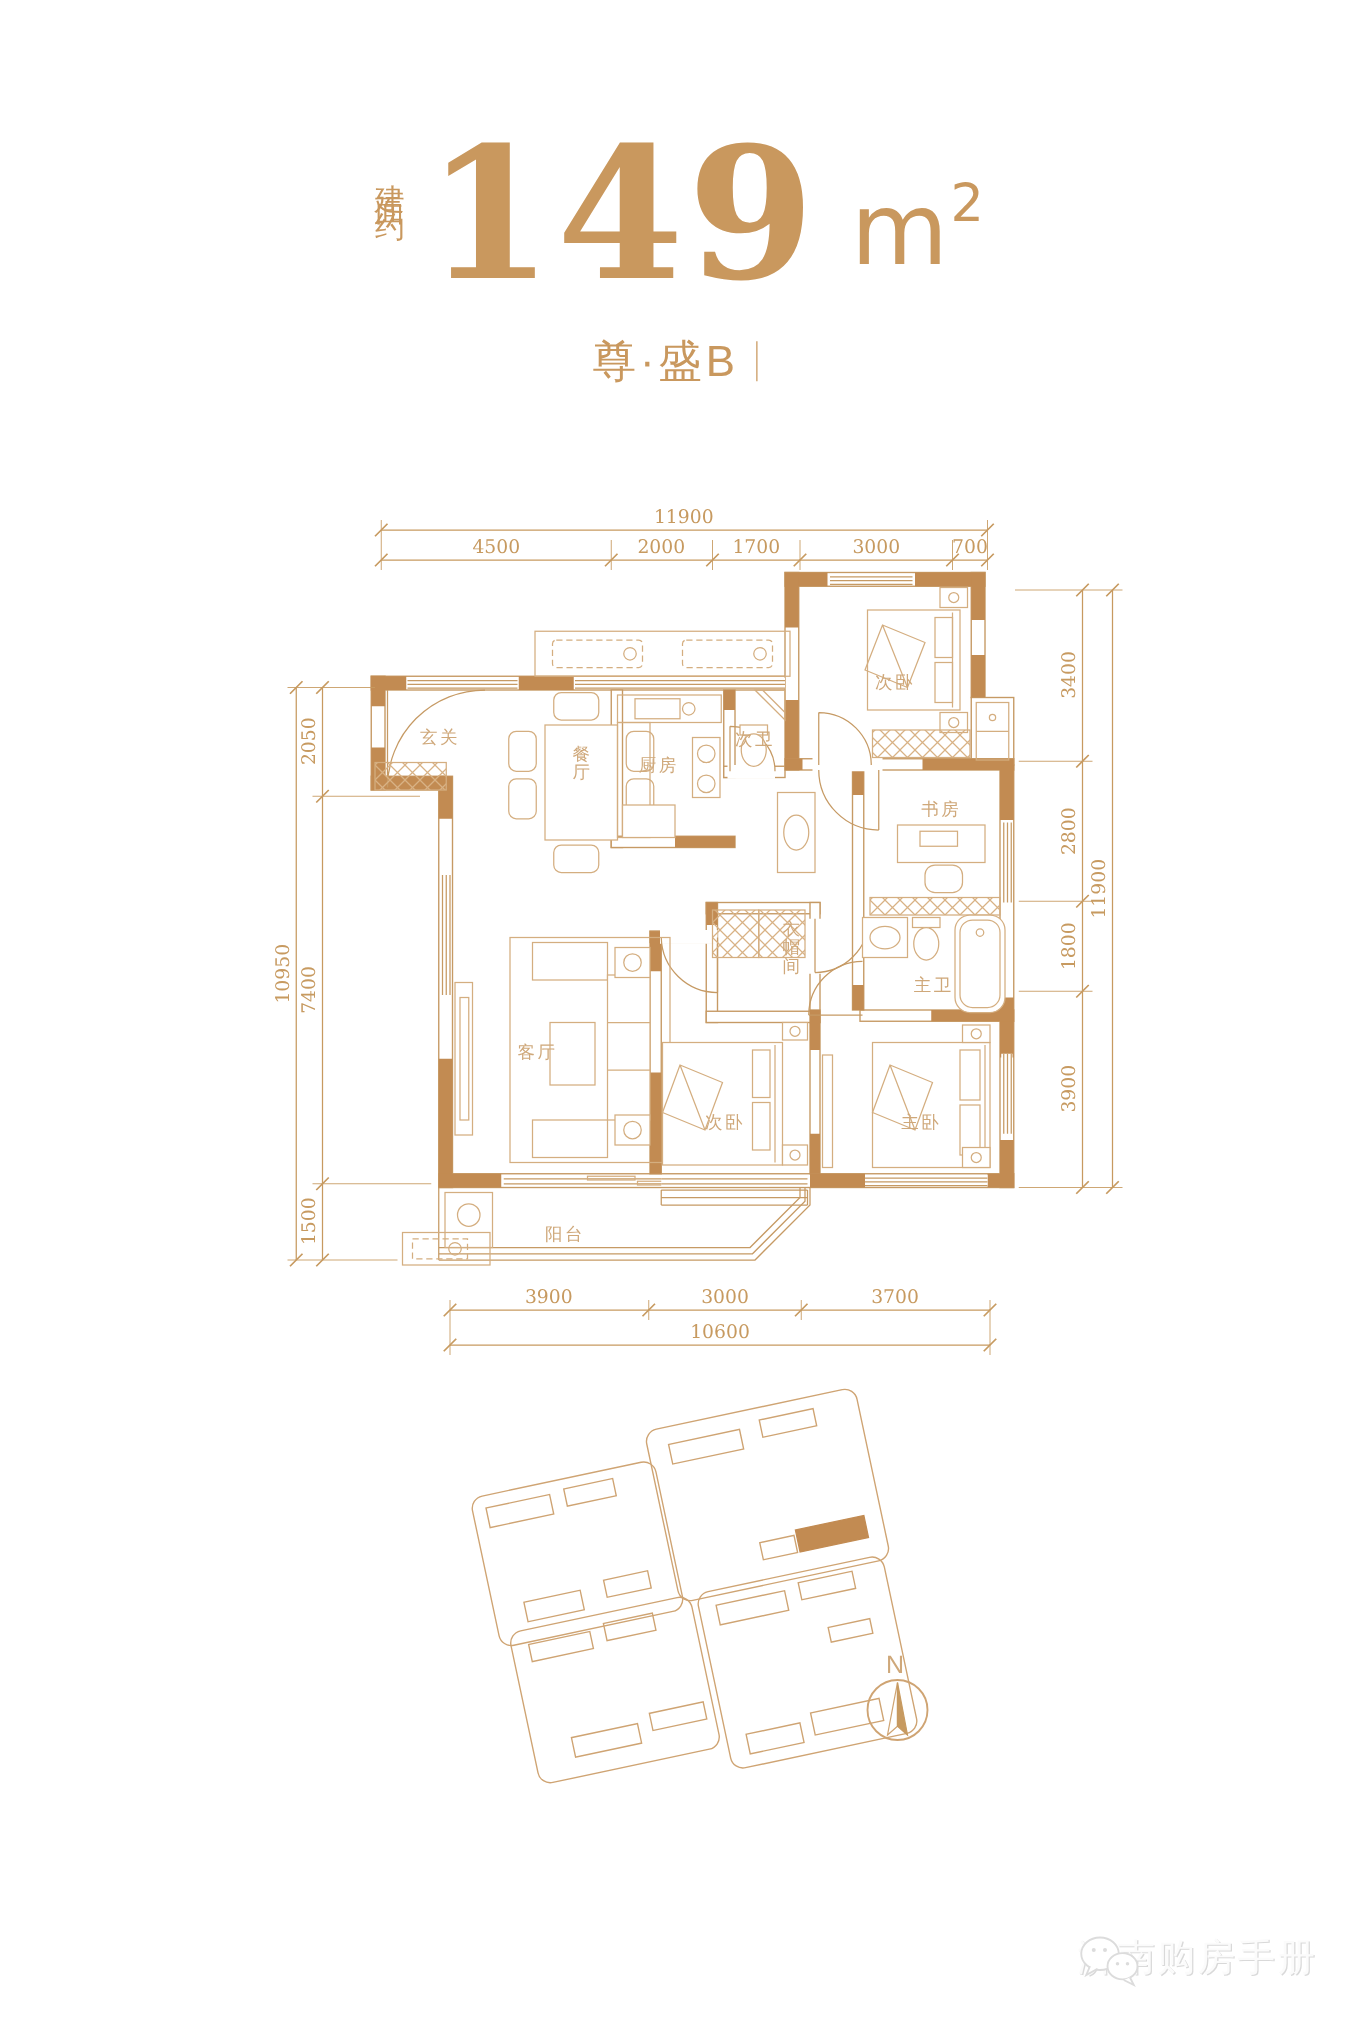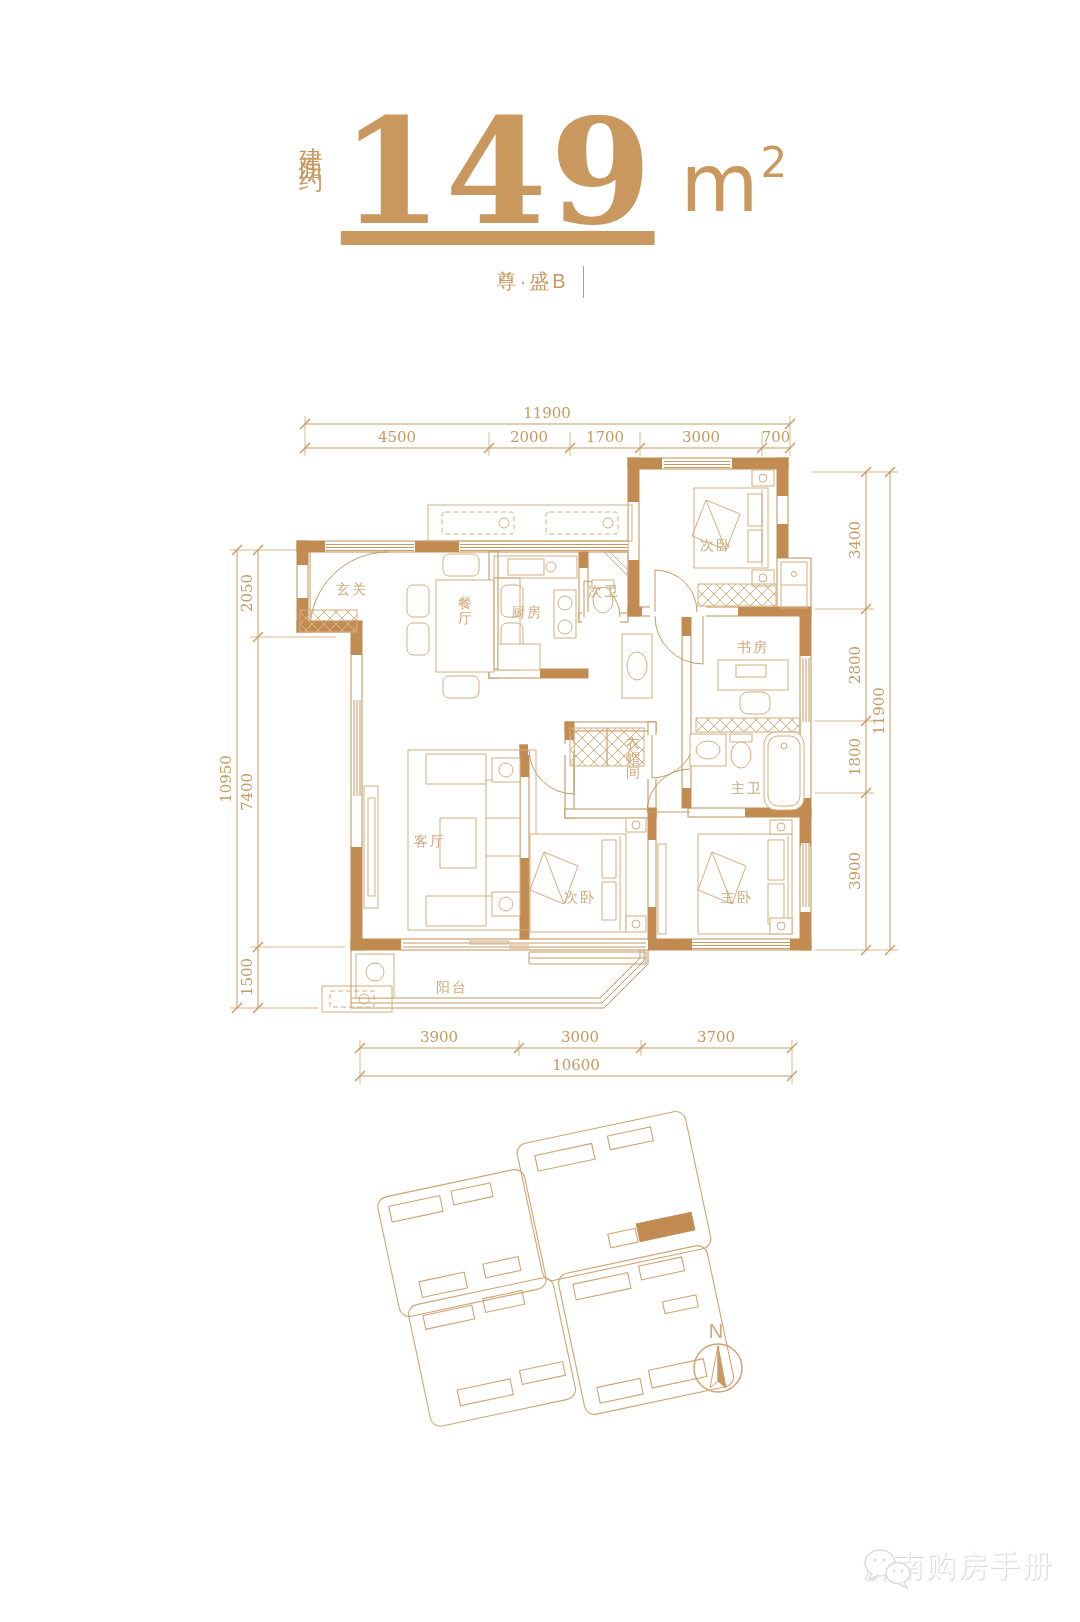--- a/index.html
+++ b/index.html
@@ -4,24 +4,24 @@
 <style>
   html,body{margin:0;padding:0;background:#fff;}
   .page{position:relative;width:1080px;height:1622px;background:#fff;overflow:hidden;
         font-family:"Liberation Sans",sans-serif;}
   
   .header{position:absolute;top:112px;left:0;width:100%;display:flex;flex-direction:column;align-items:center;color:#c9985e;}
   .area-row{display:flex;align-items:flex-start;}
   .area-prefix{writing-mode:vertical-rl;text-orientation:upright;font-size:24px;letter-spacing:11px;
                margin-top:16px;color:#c9985e;}
   .area-value{font-family:"DejaVu Serif",serif;font-weight:bold;font-size:146px;line-height:.82;
-              margin-left:14px;letter-spacing:3px;color:#c9985e;text-decoration:underline;}
+              margin-left:14px;letter-spacing:3px;color:#c9985e;}
   .area-unit{font-family:"DejaVu Sans",sans-serif;font-size:80px;line-height:1;margin-left:26px;margin-top:32px;color:#c9985e;}
   .area-sup{font-size:42px;position:relative;top:-34px;left:2px;}
-  .subtitle{margin-top:34px;display:flex;align-items:center;gap:14px;font-size:20px;letter-spacing:3px;color:#c9985e;}
+  .subtitle{margin-top:34px;display:flex;align-items:center;gap:14px;font-size:35px;letter-spacing:3px;color:#c9985e;}
   .vbar{width:1px;height:32px;background:#c9985e;}
   
   svg{position:absolute;left:0;top:0;}
   .w{fill:#fff;stroke:#c69a64;stroke-width:1.1;}
   .p{fill:#c28b52;stroke:none;}
   .g{fill:#fff;stroke:none;}
   .ln{stroke:#c69a64;stroke-width:1;fill:none;}
   .fn{stroke:#d4ae80;stroke-width:1;fill:#fff;}
   .fnn{stroke:#d4ae80;stroke-width:1;fill:none;}
   .dsh{stroke:#d4ae80;stroke-width:1;fill:none;stroke-dasharray:5 3;}

